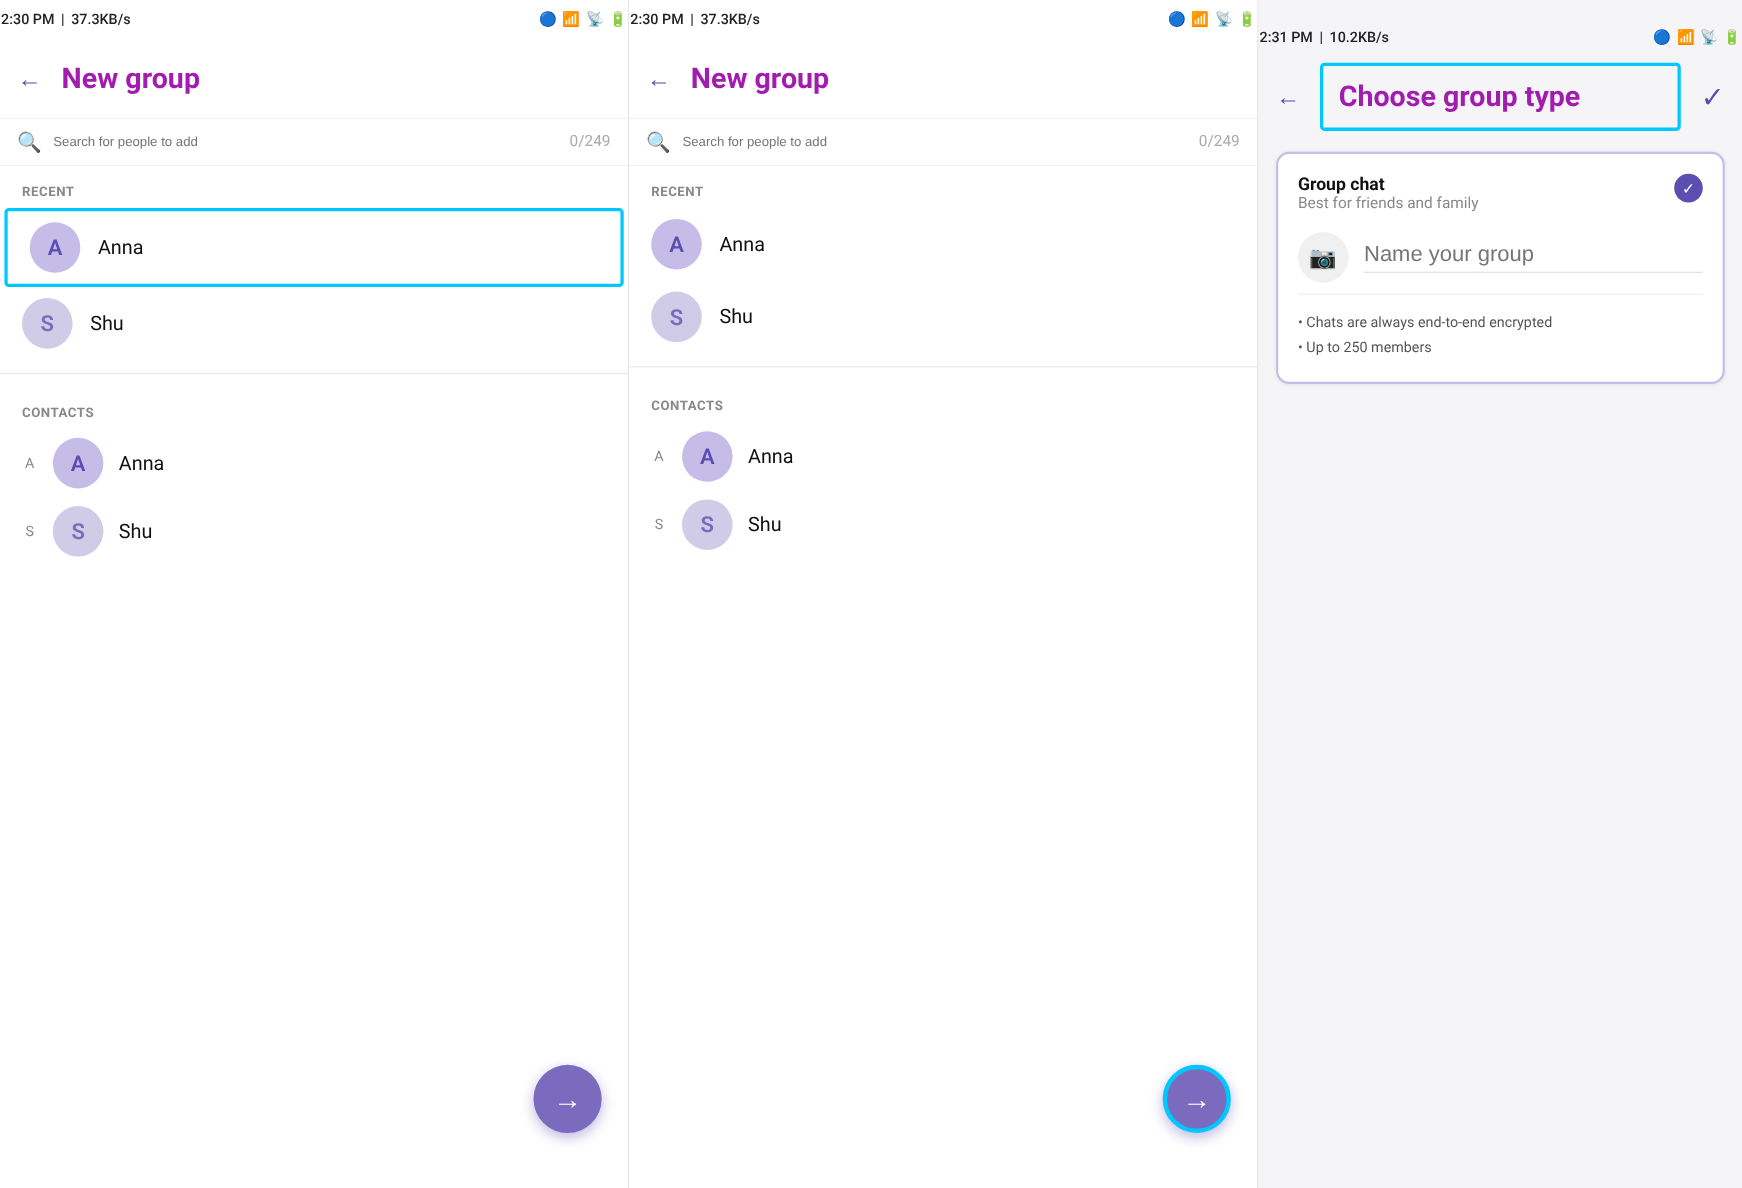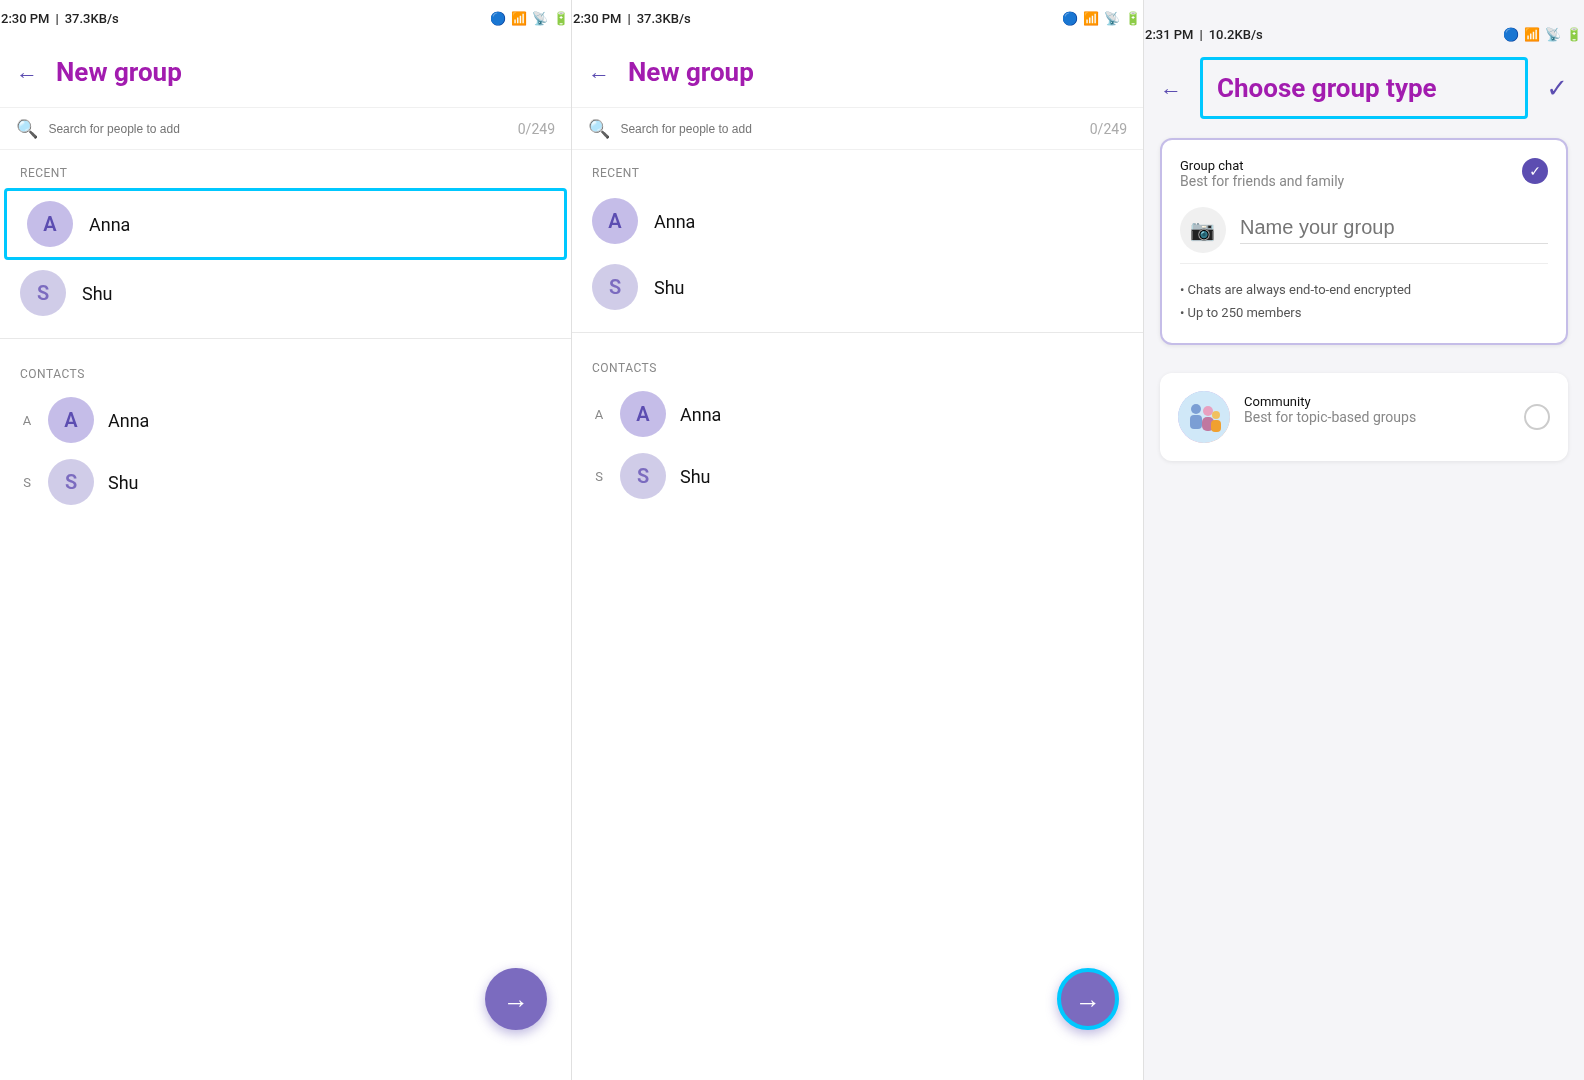--- a/index.html
+++ b/index.html
@@ -85,21 +85,21 @@
       font-size: 12px;
       color: #999;
       background: transparent;
     }
     .search-count { color: #aaa; font-size: 14px; }
 
     
     .section-label {
       padding: 16px 20px 8px 20px;
       font-size: 12px;
-      font-weight: 400;
+      font-weight: 700;
       color: #888;
       letter-spacing: 0.5px;
     }
 
     
     .contact-item {
       display: flex;
       align-items: center;
       padding: 10px 20px;
       gap: 16px;
@@ -193,22 +193,22 @@
     .group-type-card.selected {
       border: 2px solid #c5bde8;
     }
     .card-header {
       display: flex;
       align-items: flex-start;
       justify-content: space-between;
       margin-bottom: 4px;
     }
     .card-title {
-      font-size: 13px;
-      font-weight: 400;
+      font-size: 16px;
+      font-weight: 700;
       color: #111;
     }
     .card-subtitle {
       font-size: 14px;
       color: #888;
       margin-bottom: 14px;
     }
     .radio-selected {
       width: 26px;
       height: 26px;
@@ -447,37 +447,13 @@
       <div class="camera-icon-circle">📷</div>
       <input class="group-name-input" placeholder="Name your group" style="">
     </div>
 
     <div class="card-bullet">
       <div>• Chats are always end-to-end encrypted</div>
       <div>• Up to 250 members</div>
     </div>
   </div>
 
-  <div class="group-type-card">
-    <div class="community-card-header">
-      <div class="community-avatar">
-
-        <svg width="52" height="52" viewBox="0 0 52 52" xmlns="http://www.w3.org/2000/svg">
-          <circle cx="26" cy="26" r="26" fill="#d0e8f8"></circle>
-
-          <circle cx="18" cy="18" r="5" fill="#7b9ed4"></circle>
-          <rect x="12" y="24" width="12" height="14" rx="4" fill="#7b9ed4"></rect>
-
-          <circle cx="30" cy="20" r="5" fill="#e8a0c0"></circle>
-          <rect x="24" y="26" width="12" height="14" rx="5" fill="#c078a0"></rect>
-
-          <circle cx="38" cy="24" r="4" fill="#f0c060"></circle>
-          <rect x="33" y="29" width="10" height="12" rx="4" fill="#f0a030"></rect>
-        </svg>
-      </div>
-      <div class="community-text">
-        <div class="card-title">Community</div>
-        <div class="card-subtitle">Best for topic-based groups</div>
-      </div>
-      <div class="radio-unselected"></div>
-    </div>
-  </div>
 </div>
 
 </body></html>

